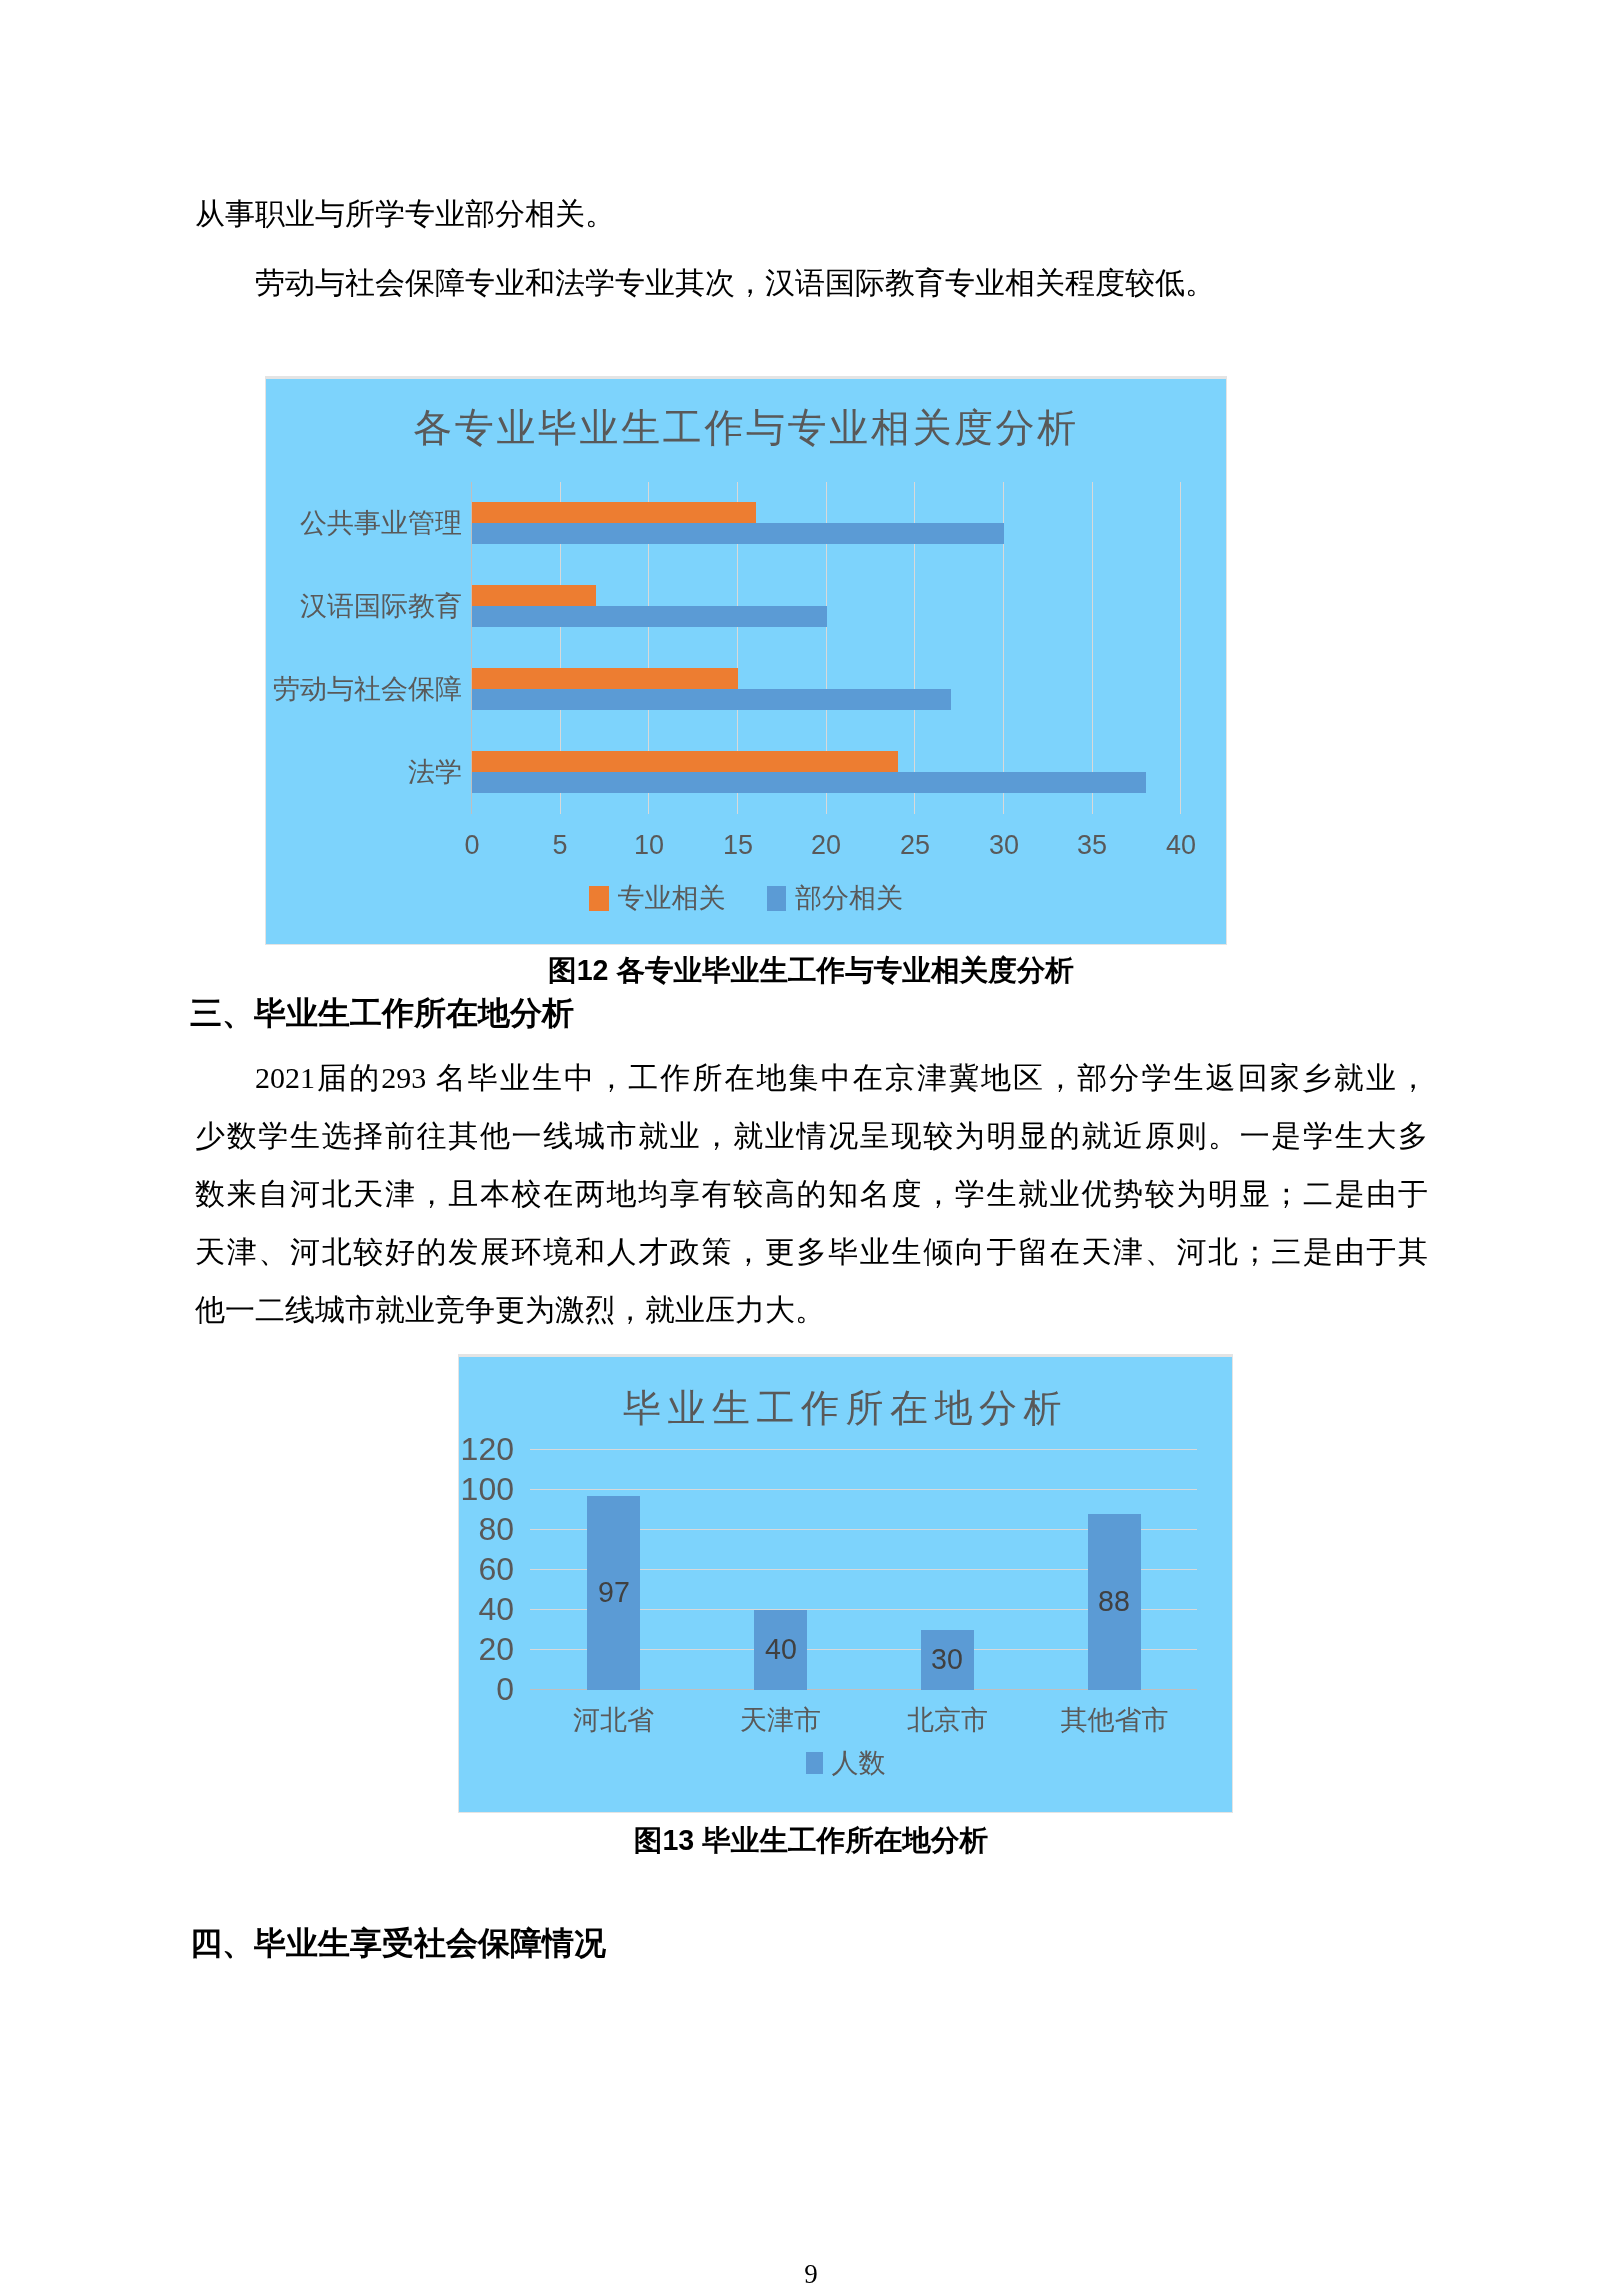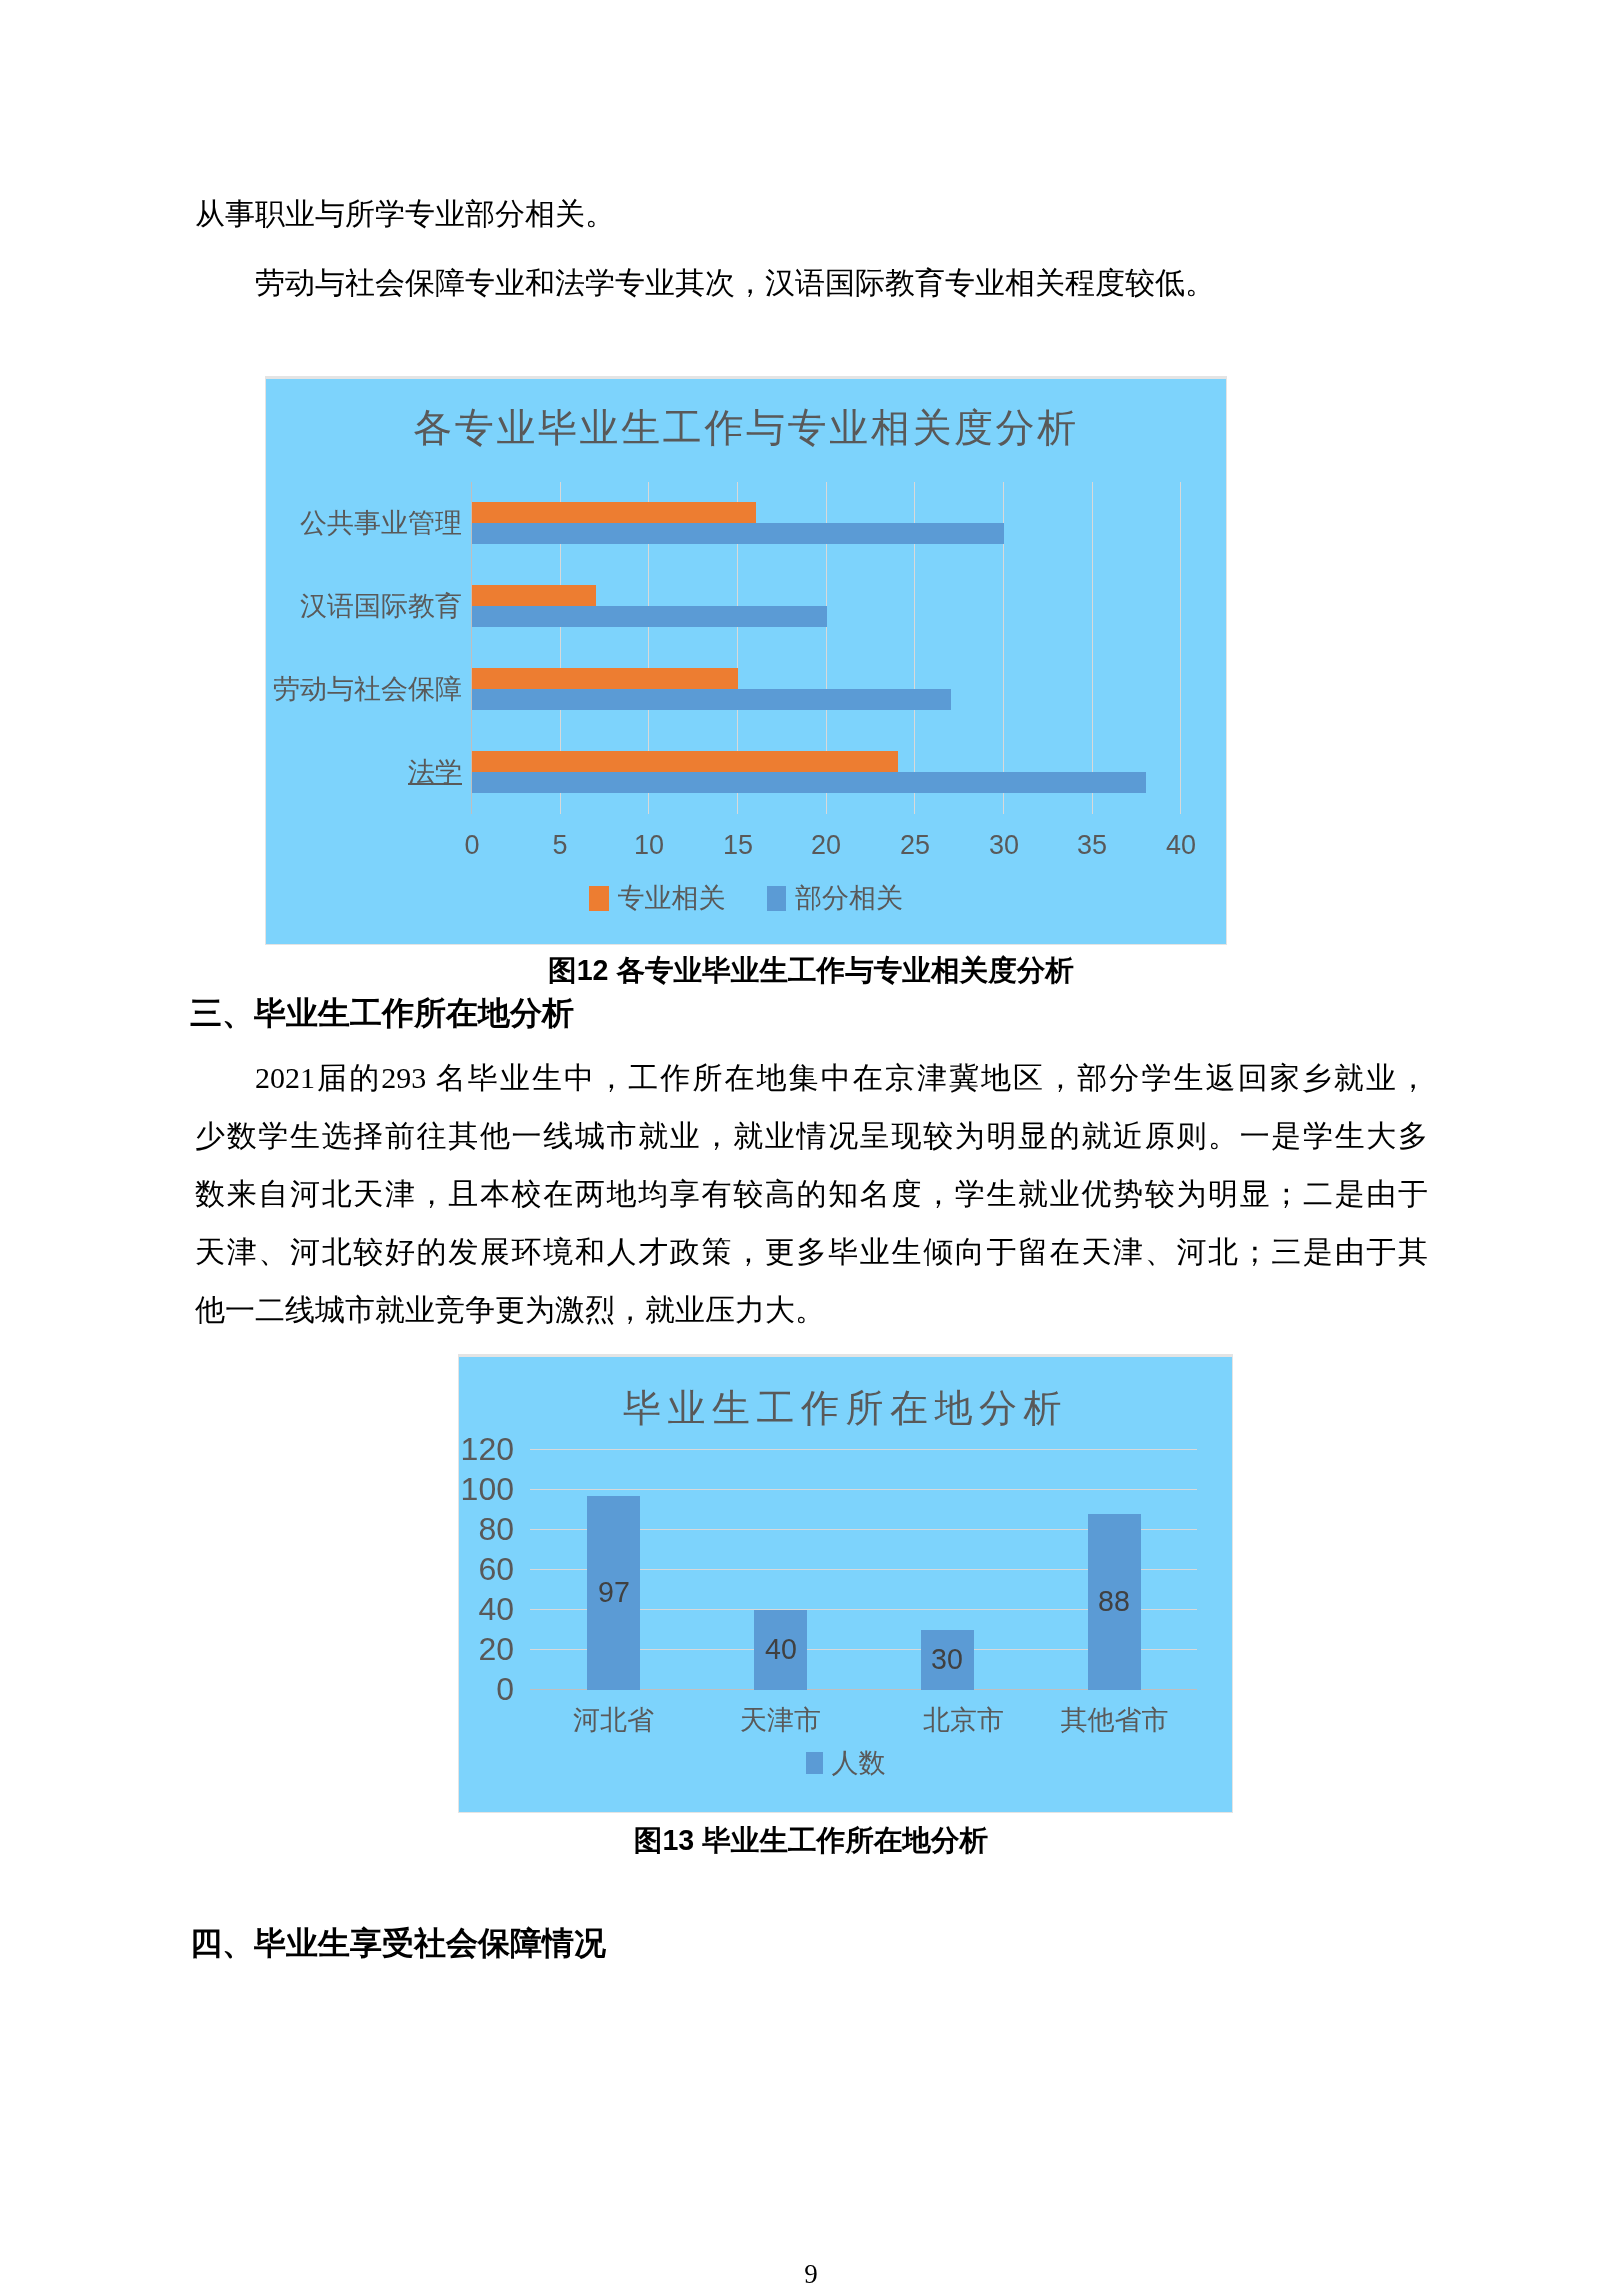--- a/index.html
+++ b/index.html
@@ -84,21 +84,21 @@
       <div class="tick" style="left: 876px; top: 449px; width: 78px;">40</div>
       <div class="cat" style="left: 0px; top: 126px; width: 196px;">公共事业管理</div>
       <div class="bar" style="left: 206px; top: 123px; width: 284px; height: 21.4px; background: rgb(237, 125, 49);"></div>
       <div class="bar" style="left: 206px; top: 144px; width: 532px; height: 21.4px; background: rgb(91, 155, 213);"></div>
       <div class="cat" style="left: 0px; top: 209px; width: 196px;">汉语国际教育</div>
       <div class="bar" style="left: 206px; top: 206px; width: 124px; height: 21.4px; background: rgb(237, 125, 49);"></div>
       <div class="bar" style="left: 206px; top: 227px; width: 355px; height: 21.4px; background: rgb(91, 155, 213);"></div>
       <div class="cat" style="left: 0px; top: 292px; width: 196px;">劳动与社会保障</div>
       <div class="bar" style="left: 206px; top: 289px; width: 266px; height: 21.4px; background: rgb(237, 125, 49);"></div>
       <div class="bar" style="left: 206px; top: 310px; width: 479px; height: 21.4px; background: rgb(91, 155, 213);"></div>
-      <div class="cat" style="left: 0px; top: 375px; width: 196px; text-decoration: underline;">法学</div>
+      <div class="cat" style="left: 0px; top: 375px; width: 196px;">法学</div>
       <div class="bar" style="left: 206px; top: 372px; width: 426px; height: 21.4px; background: rgb(237, 125, 49);"></div>
       <div class="bar" style="left: 206px; top: 393px; width: 674px; height: 21.4px; background: rgb(91, 155, 213);"></div>
       <div class="legend" style="top: 501px; gap: 41px;">
         <div class="legend-item">
           <div class="swatch" style="background: rgb(237, 125, 49);"></div>
           <div class="leglabel">专业相关</div>
         </div>
         <div class="legend-item">
           <div class="swatch" style="background: rgb(91, 155, 213);"></div>
           <div class="leglabel">部分相关</div>
@@ -135,21 +135,21 @@
       <div class="hgrid" style="left: 71px; top: 92px; width: 667px;"></div>
       <div class="ytick" style="left: 0px; top: 75px; width: 55px;">120</div>
       <div class="vbar" style="left: 128px; top: 139px; width: 53px; height: 194px; background: rgb(91, 155, 213);"></div>
       <div class="vlabel" style="left: 116px; top: 218px; width: 78px;">97</div>
       <div class="cat2" style="left: 83px; top: 345px; width: 143px;">河北省</div>
       <div class="vbar" style="left: 295px; top: 253px; width: 53px; height: 80px; background: rgb(91, 155, 213);"></div>
       <div class="vlabel" style="left: 283px; top: 275px; width: 78px;">40</div>
       <div class="cat2" style="left: 250px; top: 345px; width: 143px;">天津市</div>
       <div class="vbar" style="left: 462px; top: 273px; width: 53px; height: 60px; background: rgb(91, 155, 213);"></div>
       <div class="vlabel" style="left: 449px; top: 285px; width: 78px;">30</div>
-      <div class="cat2" style="left: 433px; top: 345px; width: 143px; text-align: center;">北京市</div>
+      <div class="cat2" style="left: 417px; top: 345px; width: 143px; text-align: center;">北京市</div>
       <div class="vbar" style="left: 629px; top: 157px; width: 53px; height: 176px; background: rgb(91, 155, 213);"></div>
       <div class="vlabel" style="left: 616px; top: 227px; width: 78px;">88</div>
       <div class="cat2" style="left: 584px; top: 345px; width: 143px;">其他省市</div>
       <div class="legend" style="top: 388px;">
         <div class="legend-item">
           <div class="swatch2" style="background: rgb(91, 155, 213);"></div>
           <div class="leglabel2">人数</div>
         </div>
       </div>
     </div>

